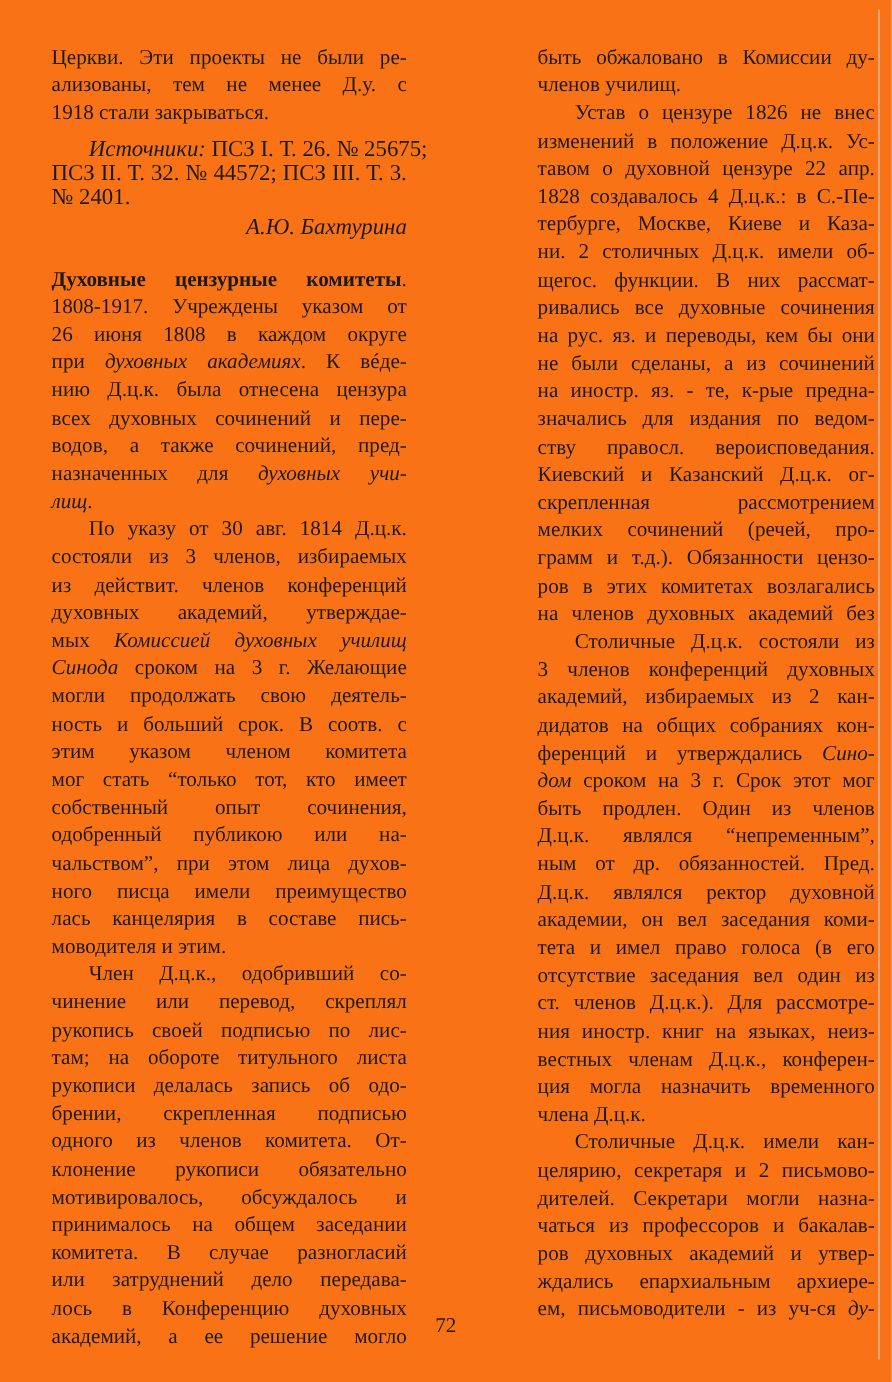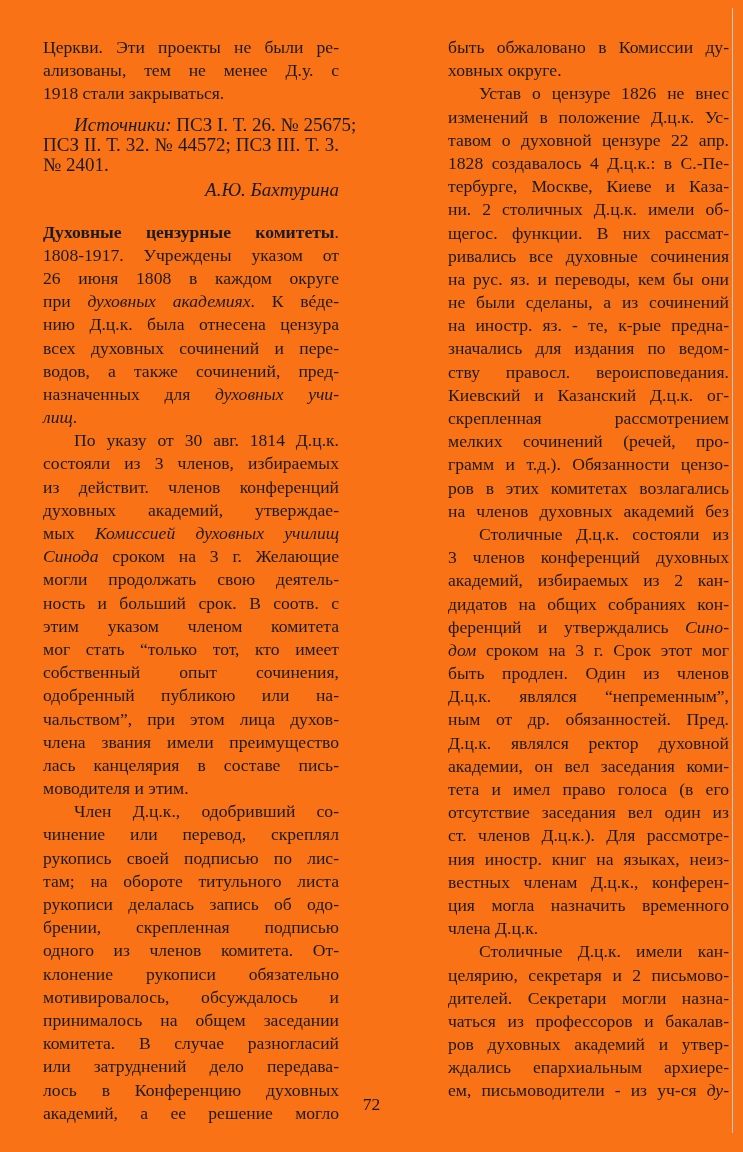--- a/index.html
+++ b/index.html
@@ -113,21 +113,21 @@
       <span class="line">духовных академий, утверждае-</span>
       <span class="line"><span>мых </span><span class="it">Комиссией духовных училищ</span></span>
       <span class="line"><span class="it">Синода</span><span> сроком на 3 г. Желающие</span></span>
       <span class="line">могли продолжать свою деятель-</span>
       <span class="line">ность и больший срок. В соотв. с</span>
       <span class="line">этим указом членом комитета</span>
       <span class="line">мог стать “только тот, кто имеет</span>
       <span class="line">собственный опыт сочинения,</span>
       <span class="line">одобренный публикою или на-</span>
       <span class="line">чальством”, при этом лица духов-</span>
-      <span class="line">члена звания имели преимущество</span>
+      <span class="line">ного писца имели преимущество</span>
       <span class="line">лась канцелярия в составе пись-</span>
       <span class="line last">моводителя и этим.</span>
     </div>
 
     <div>
       <span class="line indent">Член Д.ц.к., одобривший со-</span>
       <span class="line">чинение или перевод, скреплял</span>
       <span class="line">рукопись своей подписью по лис-</span>
       <span class="line">там; на обороте титульного листа</span>
       <span class="line">рукописи делалась запись об одо-</span>
@@ -140,21 +140,21 @@
       <span class="line">или затруднений дело передава-</span>
       <span class="line">лось в Конференцию духовных</span>
       <span class="line">академий, а ее решение могло</span>
     </div>
   </div>
 
   <div class="column col-right">
 
     <div>
       <span class="line">быть обжаловано в Комиссии ду-</span>
-      <span class="line last">ховных округе.</span>
+      <span class="line last">членов училищ.</span>
     </div>
 
     <div>
       <span class="line indent">Устав о цензуре 1826 не внес</span>
       <span class="line">изменений в положение Д.ц.к. Ус-</span>
       <span class="line">тавом о духовной цензуре 22 апр.</span>
       <span class="line">1828 создавалось 4 Д.ц.к.: в С.-Пе-</span>
       <span class="line">тербурге, Москве, Киеве и Каза-</span>
       <span class="line">ни. 2 столичных Д.ц.к. имели об-</span>
       <span class="line">щегос. функции. В них рассмат-</span>

